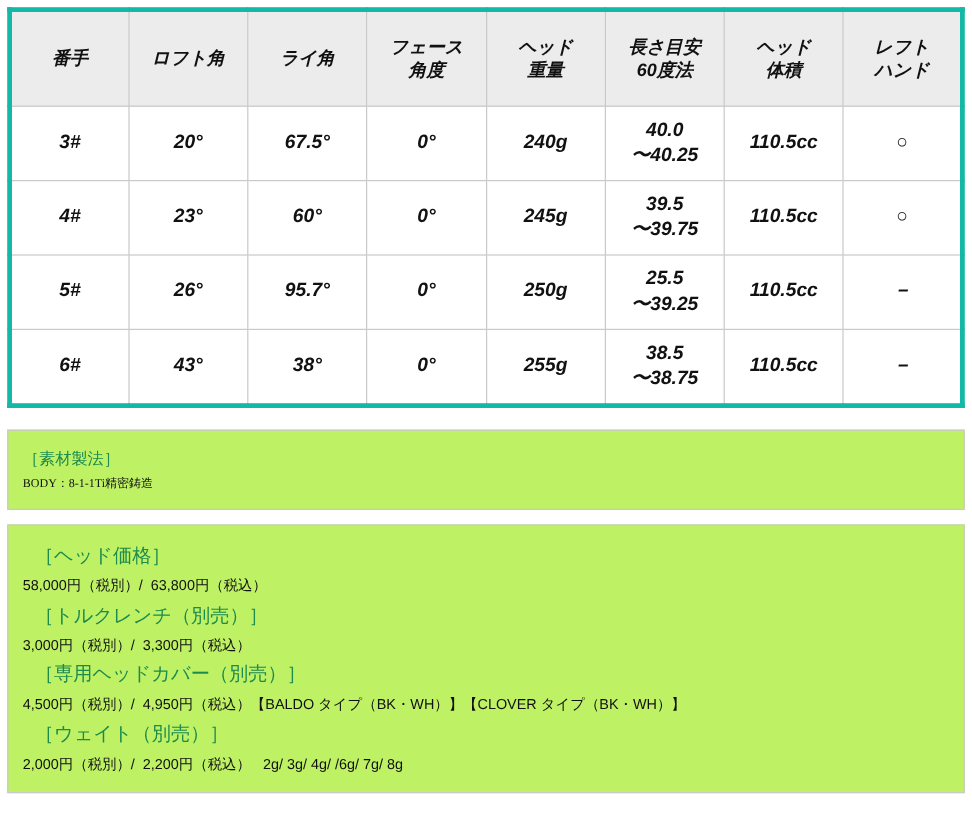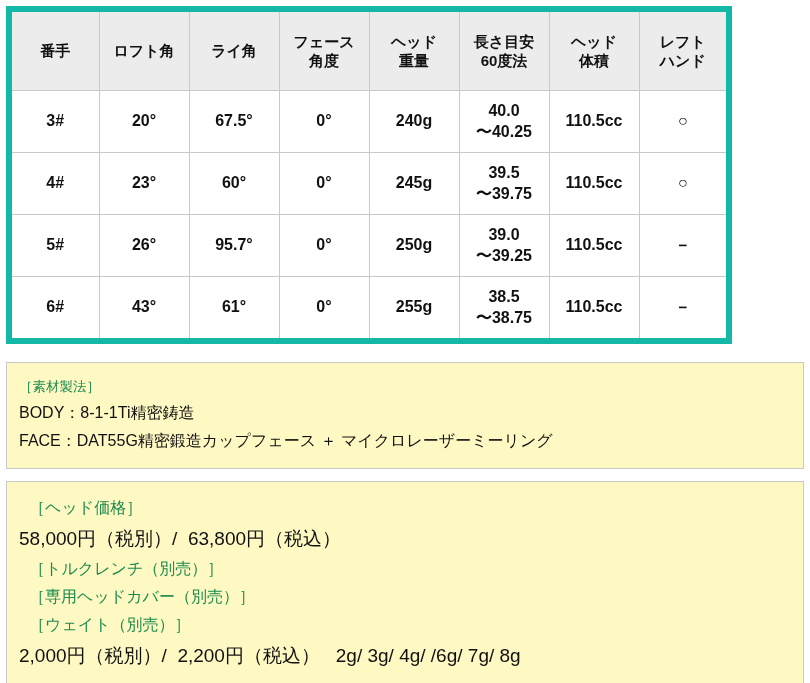--- a/index.html
+++ b/index.html
@@ -22,23 +22,24 @@
     position: relative;
   }
 
   
   .spec-table-wrap {
     padding: 6px 6px 0 6px;
     box-sizing: border-box;
   }
   table.spec {
     border-collapse: collapse;
-    width: 726px;
+    width: 798px;
     table-layout: fixed;
-    border: 6px solid #14b8a6;
+    border: 4px solid #14b8a6;
+    font-style: italic;
   }
   table.spec th,
   table.spec td {
     border: 1px solid #c9c9c9;
     text-align: center;
     vertical-align: middle;
     font-weight: bold;
     font-size: 15px;
     color: #111;
   }
@@ -68,21 +69,21 @@
     font-size: 16px;
     font-weight: bold;
   }
 
   
   .panel {
     width: 798px;
     margin: 0 6px;
     box-sizing: border-box;
     border: 1px solid #c9c9c9;
-    background: #fef9c3;
+    background: #bef264;
     padding: 12px 12px 12px 12px;
   }
   .panel.first { margin-top: 18px; }
   .panel.second { margin-top: 12px; }
 
   .heading {
     color: #1d8a4e;
     font-size: 13.5px;
     line-height: 1.75;
     margin: 0;
@@ -91,22 +92,22 @@
   .line {
     color: #111111;
     font-size: 14px;
     line-height: 1.78;
     margin: 0;
     white-space: pre-wrap;
   }
   .indent-head {
     padding-left: 10px;
   }
-  .panel.first .line { font-size: 16px; }
-  .panel.second .line { font-size: 19px; }
+  .panel.first .line { font-size: 10px; font-family: Liberation Serif, serif; }
+  .panel.second .line { font-size: 12px; }
   .panel.second .heading { font-size: 16px; }
 </style>
 </head>
 <body>
 
 <div class="page">
 
   <div class="spec-table-wrap">
     <table class="spec">
       <thead>
@@ -169,51 +170,52 @@
           <td>110.5cc</td>
           <td class="circle-mark">○</td>
         </tr>
         <tr>
           <td>5#</td>
           <td>26°</td>
           <td>95.7°</td>
           <td>0°</td>
           <td>250g</td>
           <td>
-            <span class="two-line">39.0</span>
+            <span class="two-line">25.5</span>
             <span class="two-line">〜39.25</span>
           </td>
           <td>110.5cc</td>
           <td class="dash-mark">－</td>
         </tr>
         <tr>
           <td>6#</td>
           <td>43°</td>
-          <td>61°</td>
+          <td>38°</td>
           <td>0°</td>
           <td>255g</td>
           <td>
             <span class="two-line">38.5</span>
             <span class="two-line">〜38.75</span>
           </td>
           <td>110.5cc</td>
           <td class="dash-mark">－</td>
         </tr>
       </tbody>
     </table>
   </div>
 
   <div class="panel first">
     <p class="heading">［素材製法］</p>
     <p class="line">BODY：8-1-1Ti精密鋳造</p>
-    <p class="line">FACE：DAT55G精密鍛造カップフェース ＋ マイクロレーザーミーリング</p>
   </div>
 
   <div class="panel second">
     <p class="heading indent-head">［ヘッド価格］</p>
     <p class="line">58,000円（税別）/  63,800円（税込）</p>
     <p class="heading indent-head">［トルクレンチ（別売）］</p>
+    <p class="line">3,000円（税別）/  3,300円（税込）</p>
     <p class="heading indent-head">［専用ヘッドカバー（別売）］</p>
+    <p class="line">4,500円（税別）/  4,950円（税込）【BALDO タイプ（BK・WH）】【CLOVER タイプ（BK・WH）】</p>
     <p class="heading indent-head">［ウェイト（別売）］</p>
     <p class="line">2,000円（税別）/  2,200円（税込）   2g/ 3g/ 4g/ /6g/ 7g/ 8g</p>
   </div>
 
 </div>
 
 </body></html>

